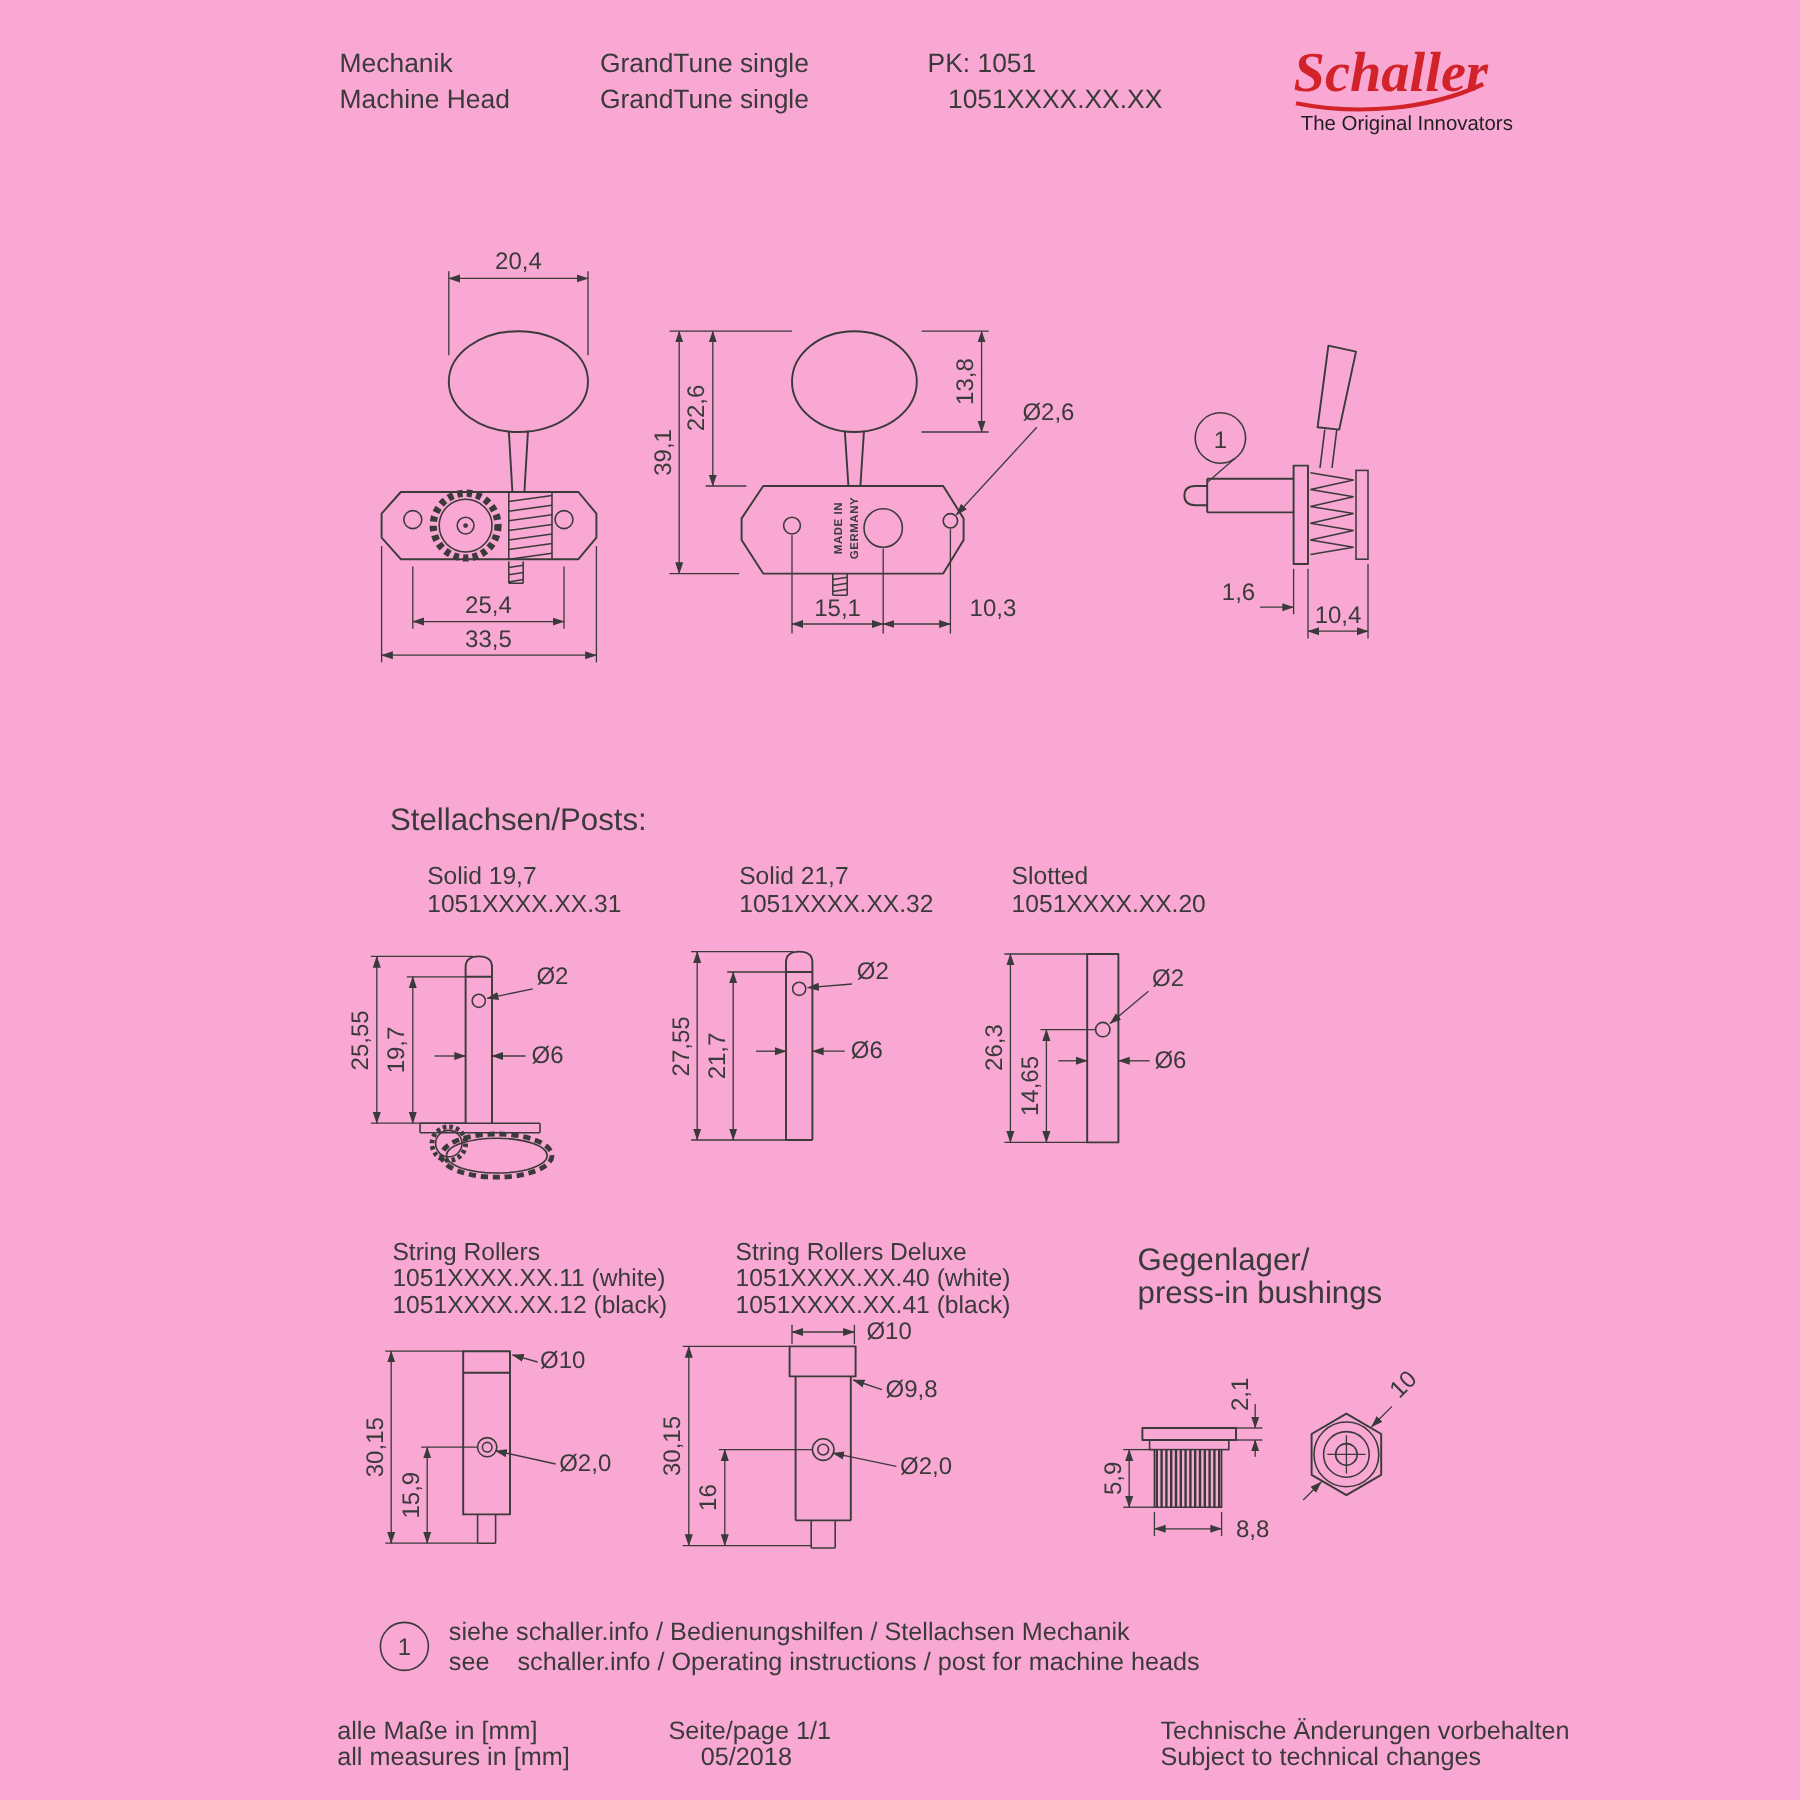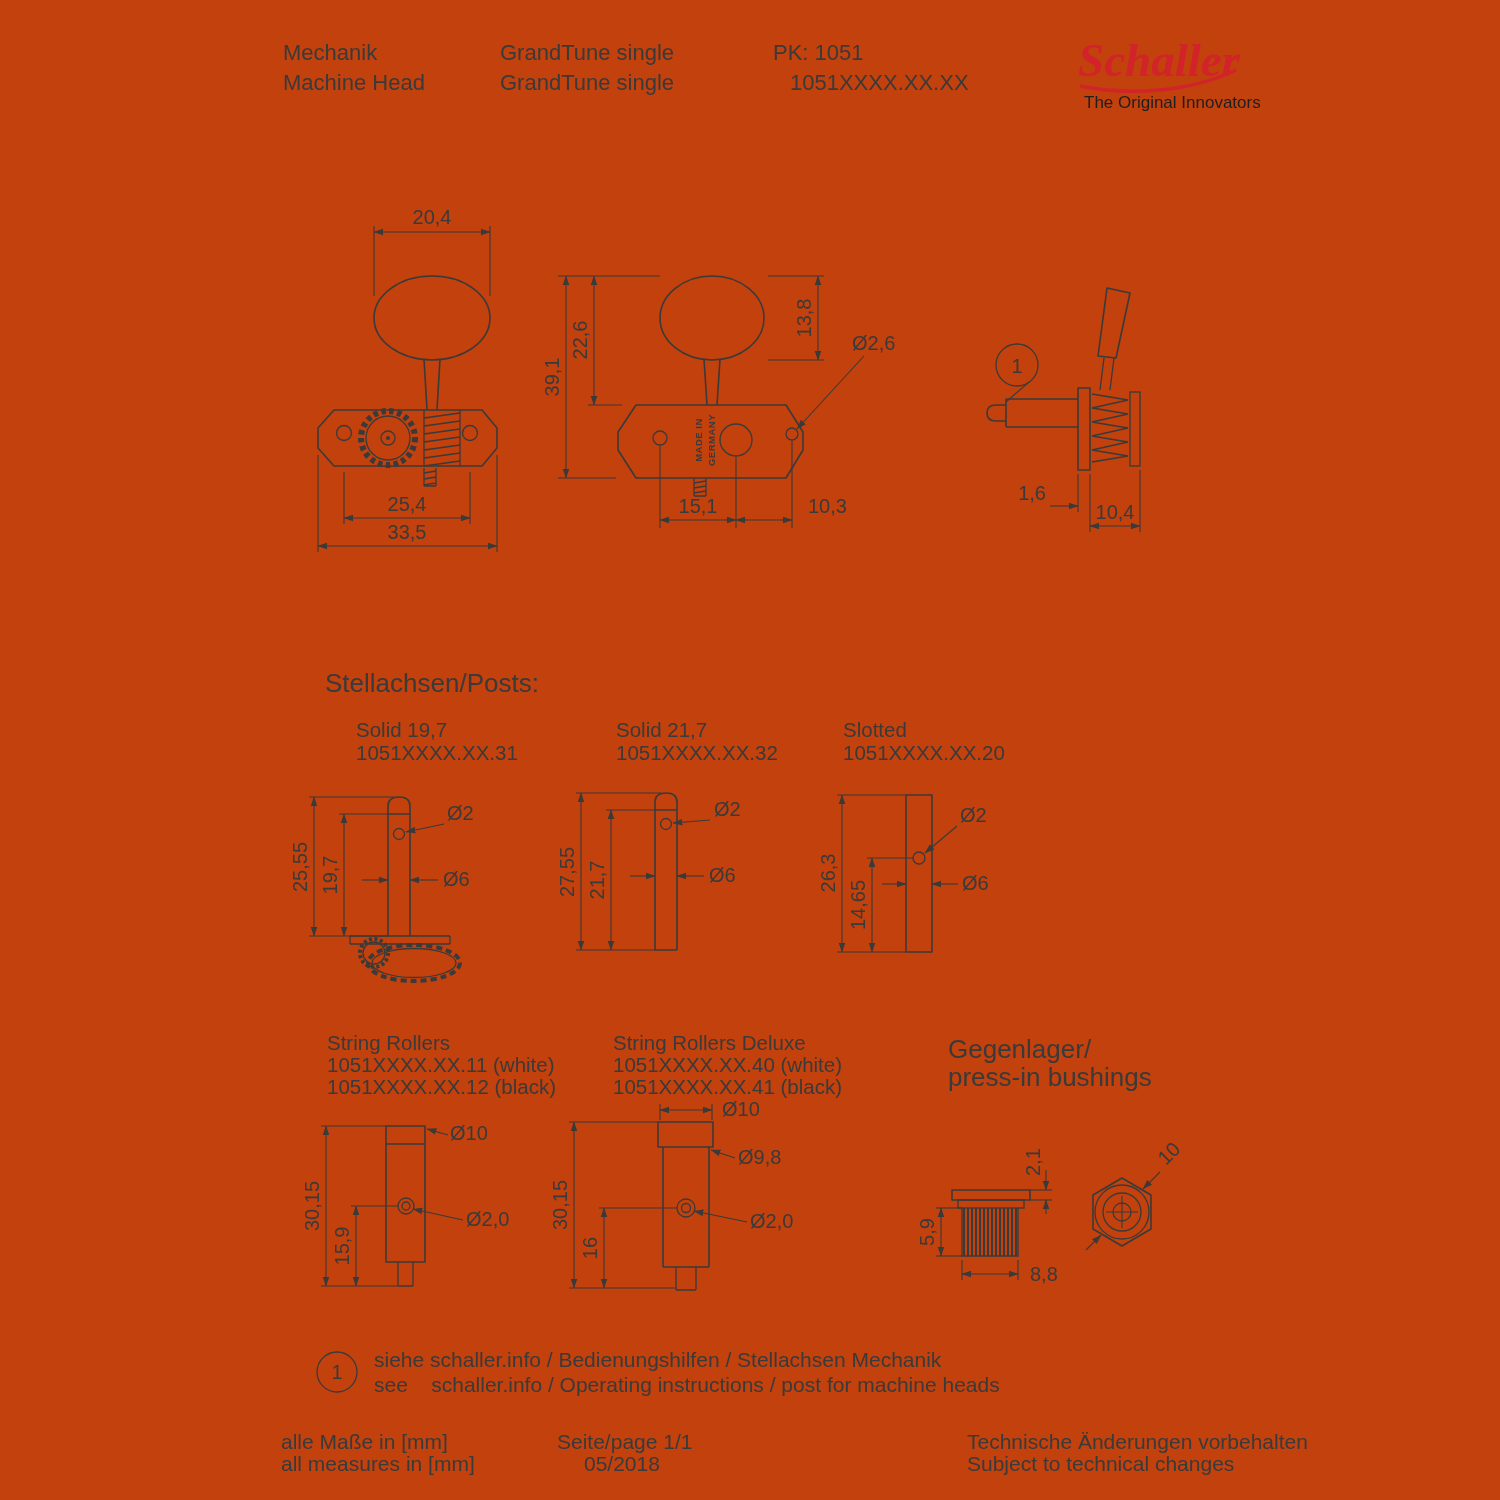--- a/index.html
+++ b/index.html
@@ -1,16 +1,16 @@
 <!DOCTYPE html>
 <html><head>
 <meta charset="utf-8">
 <style>
   html,body{margin:0;padding:0;background:#ffffff}
-  .page{position:relative;width:1500px;height:1500px;background:#c2410c;overflow:hidden;font-family:"Liberation Sans",sans-serif}
+  .page{position:relative;width:1500px;height:1500px;background:#f9a8d4;overflow:hidden;font-family:"Liberation Sans",sans-serif}
   svg{display:block}
   svg text{fill:#3a3a3a;font-family:"Liberation Sans",sans-serif}
   .s{stroke:#3a3a3a;stroke-width:1.6;fill:none;stroke-linejoin:round}
   .s2{stroke:#3a3a3a;stroke-width:1.3;fill:none}
   .d{stroke:#3a3a3a;stroke-width:1.1;fill:none}
   .teeth{stroke:#3a3a3a;fill:none}
   .hdr{font-size:22px}
   .hd{font-size:26px}
   .lbl{font-size:20.5px}
   .dim{font-size:20px}

